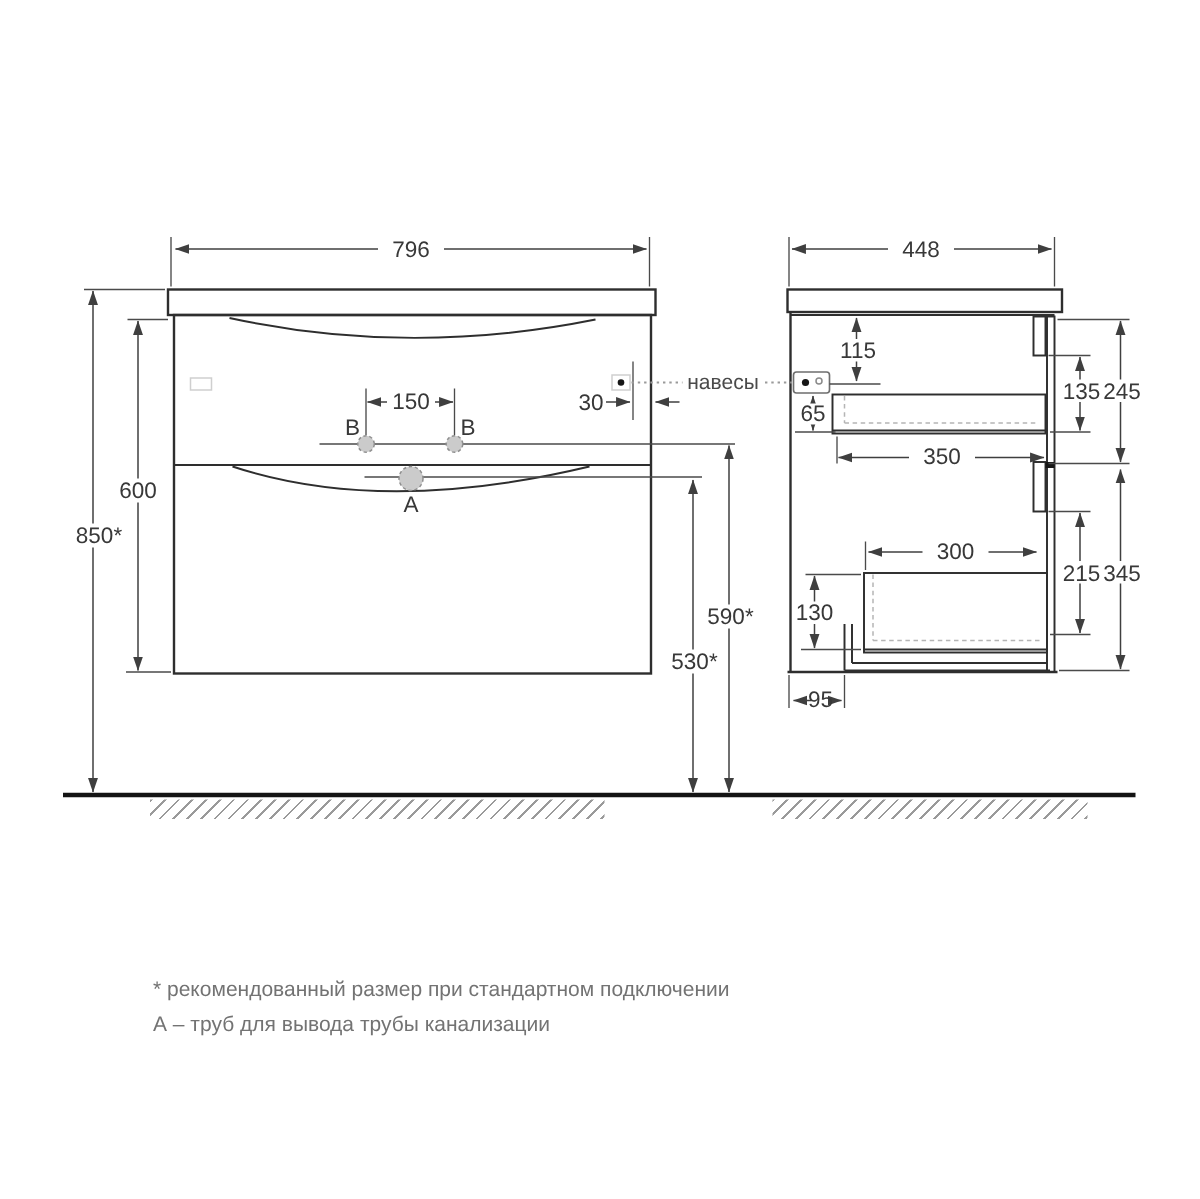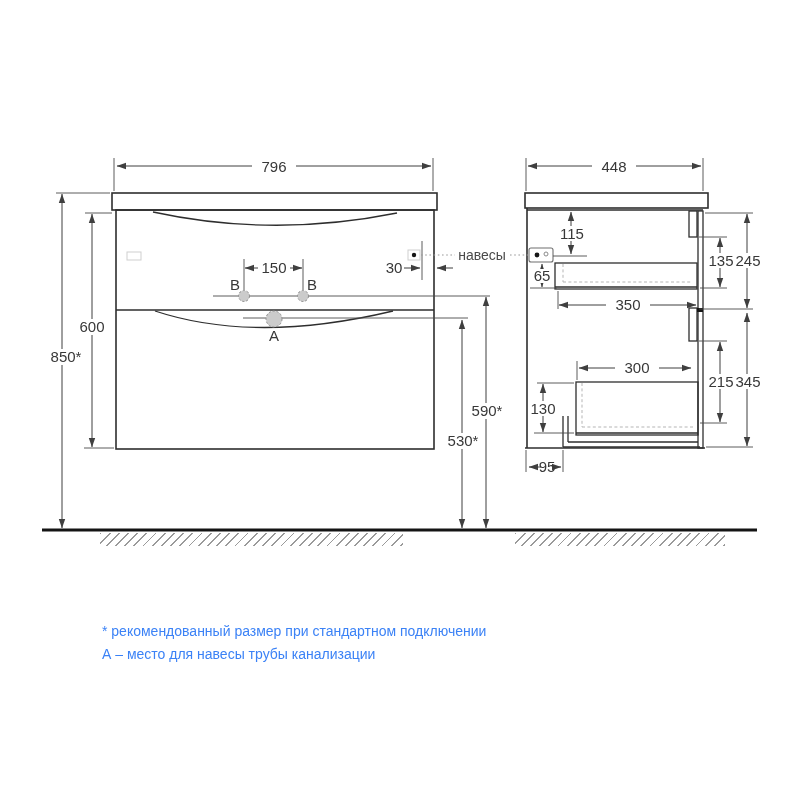--- a/index.html
+++ b/index.html
@@ -13,21 +13,21 @@
   .ol{stroke:#2e2e2e;stroke-width:1.6;fill:none;}
   .ml{stroke:#2e2e2e;stroke-width:1.3;fill:none;}
   .dim{stroke:#3f3f3f;stroke-width:1;fill:none;}
   .ext{stroke:#4a4a4a;stroke-width:0.9;fill:none;}
   .dash{stroke:#b5b5b5;stroke-width:1;fill:none;stroke-dasharray:3 2.4;}
   .dots{stroke:#9a9a9a;stroke-width:1.2;fill:none;stroke-dasharray:1.6 2.6;}
   .hole{fill:#cbcbcb;stroke:#8f8f8f;stroke-width:1;stroke-dasharray:2.2 1.8;}
   .mask{fill:#ffffff;stroke:none;}
   .hatch{position:absolute;height:13px;
          background:repeating-linear-gradient(135deg,#9a9a9a 0,#9a9a9a 1.3px,transparent 1.3px,transparent 6.5px);}
-  .notes{position:absolute;left:102px;top:620px;color:#3b82f6;font-size:14px;line-height:22.5px;}
+  .notes{position:absolute;left:102px;top:648px;color:#737373;font-size:14px;line-height:22.5px;}
   .notes div{white-space:nowrap;}
 </style>
 </head>
 <body>
 
 <div class="canvas">
 
 <svg width="800" height="799" viewBox="0 0 800 799">
   <defs>
     <marker id="arr" viewBox="0 0 10 8" refX="9.3" refY="4" markerWidth="10" markerHeight="8" markerUnits="userSpaceOnUse" orient="auto-start-reverse">
@@ -236,16 +236,16 @@
   <g>
     <line x1="42" y1="530" x2="757" y2="530" stroke="#141414" stroke-width="3"></line>
   </g>
 </svg>
 
 <div class="hatch" style="left:100px;top:533px;width:303px;"></div>
 <div class="hatch" style="left:515px;top:533px;width:210px;"></div>
 
 <div class="notes">
   <div>* рекомендованный размер при стандартном подключении</div>
-  <div>А – место для навесы трубы канализации</div>
+  <div>А – труб для вывода трубы канализации</div>
 </div>
 
 </div>
 
 </body></html>

